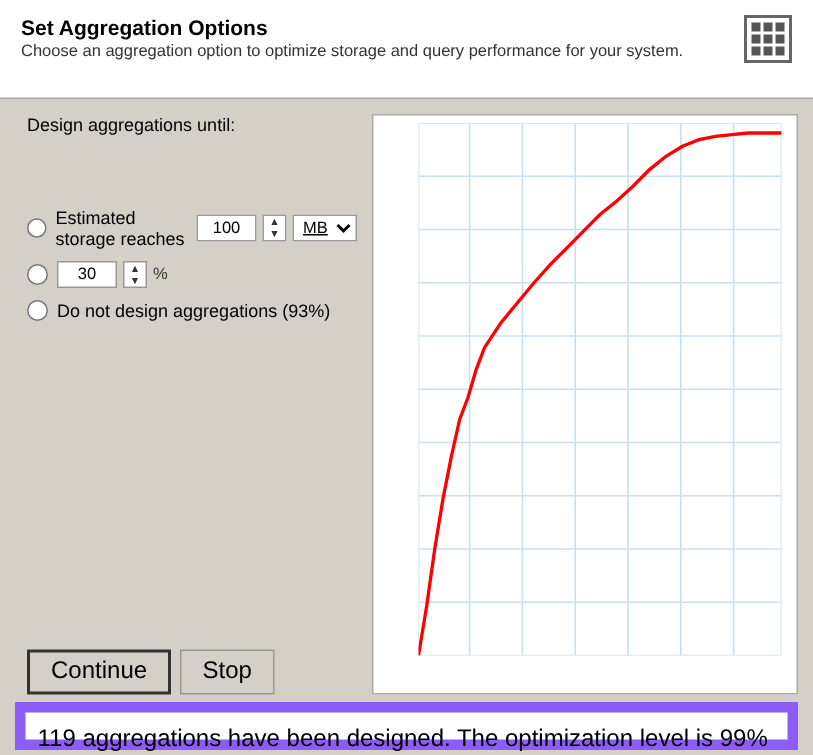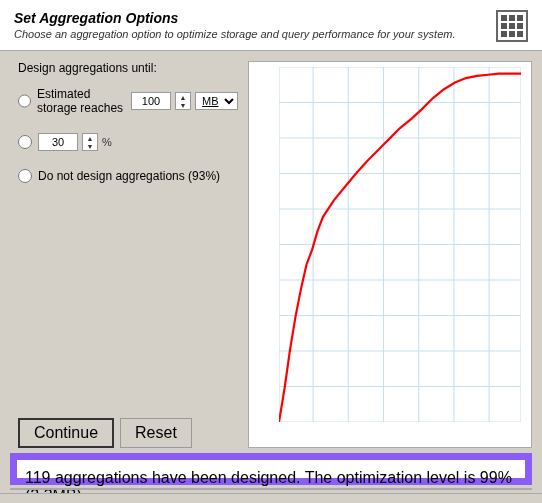--- a/index.html
+++ b/index.html
@@ -13,26 +13,25 @@
     }
     .main-container {
       width: 542px;
       height: 503px;
       background: #d4d0c8;
       display: flex;
       flex-direction: column;
     }
     .header {
       background: white;
-      padding: 10px 14px 8px 14px;
+      padding: 10px 14px 23px 14px;
       display: flex;
       align-items: flex-start;
       justify-content: space-between;
       border-bottom: 1px solid #aaa;
-      font-style: italic;
     }
     .header-text {}
     .header-title {
       font-size: 14px;
       font-weight: bold;
       color: #000;
     }
     .header-subtitle {
       font-size: 11px;
       color: #333;
@@ -65,21 +64,22 @@
       gap: 6px;
     }
     .section-label {
       font-size: 12px;
       color: #000;
       margin-bottom: 6px;
     }
     .radio-group {
       display: flex;
       flex-direction: column;
-      gap: 18px;
+      gap: 8px;
+      margin-top: 36px;
     }
     .radio-row {
       display: flex;
       align-items: center;
       gap: 6px;
     }
     .radio-input {
       width: 14px;
       height: 14px;
       cursor: pointer;
@@ -254,21 +254,21 @@
 
         <div class="radio-row">
           <input type="radio" class="radio-input" name="agg_option" style="">
           <label class="radio-label">Do not design aggregations (93%)</label>
         </div>
 
       </div>
 
       <div class="action-buttons">
         <button class="btn btn-primary">Continue</button>
-        <button class="btn">Reset</button>
+        <button class="btn">Stop</button>
       </div>
     </div>
 
     <div class="chart-panel">
       <svg class="chart-svg" viewBox="0 0 220 320" preserveAspectRatio="none">
 
         <line class="grid-lines" x1="0" y1="0" x2="220" y2="0"></line>
         <line class="grid-lines" x1="0" y1="32" x2="220" y2="32"></line>
         <line class="grid-lines" x1="0" y1="64" x2="220" y2="64"></line>
         <line class="grid-lines" x1="0" y1="96" x2="220" y2="96"></line>

